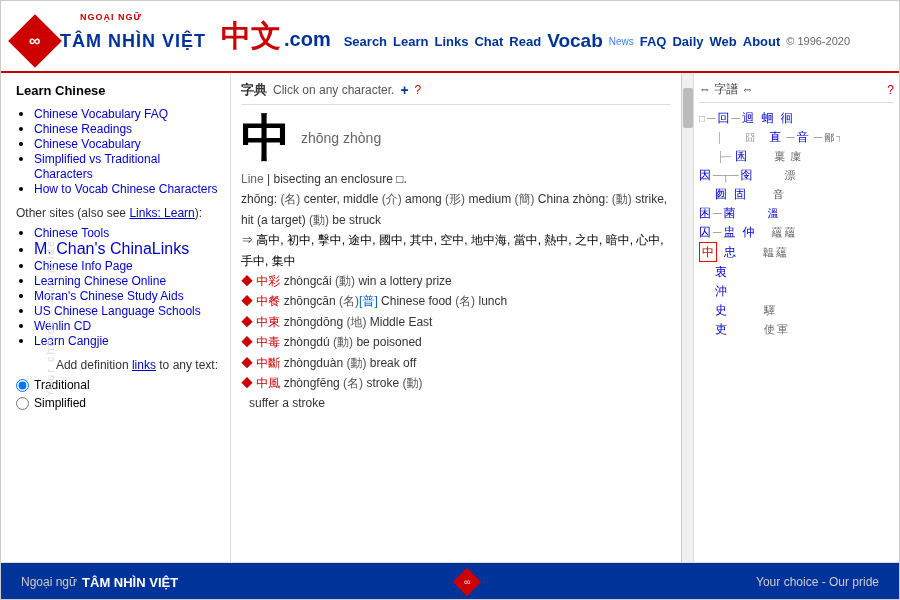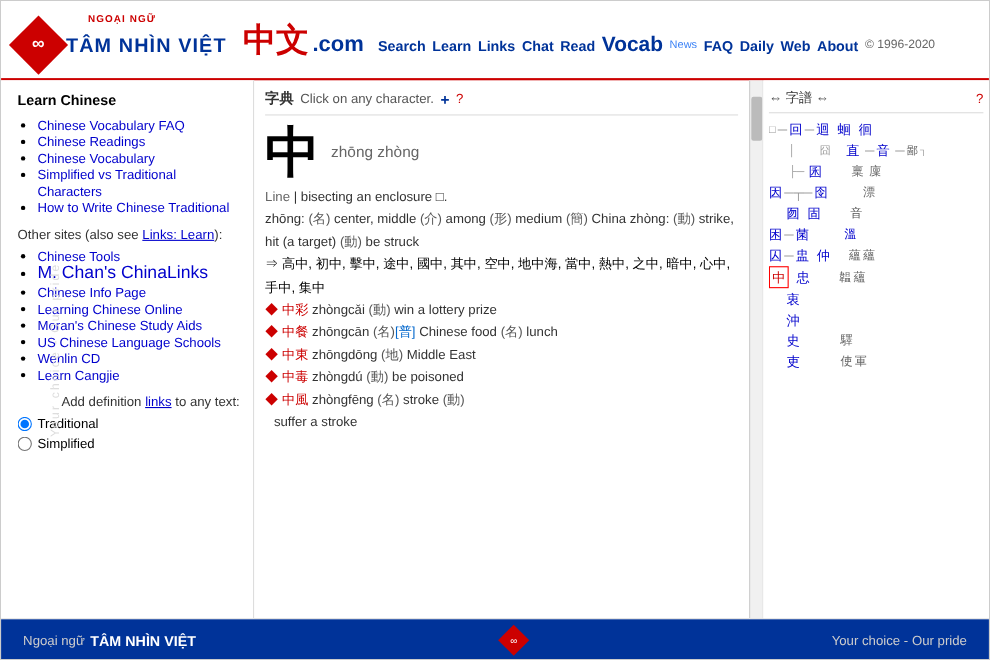--- a/index.html
+++ b/index.html
@@ -44,21 +44,21 @@
 
   <div style="width:230px; padding:10px 12px 10px 15px; border-right:1px solid #ddd; overflow-y:auto; position:relative; background:#fff;">
     <div style="position:absolute; left:-30px; top:50%; transform:translateY(-50%) rotate(-90deg); font-size:11px; color:#ddd; white-space:nowrap; letter-spacing:2px;">Your choice - Our pride</div>
 
     <h3 style="font-size:13px; font-weight:bold; color:#000; margin-bottom:8px;">Learn Chinese</h3>
     <ul style="list-style:disc; margin-left:18px; margin-bottom:10px;">
       <li><a href="#" style="color:#0000cc; text-decoration:none; font-size:12px;">Chinese Vocabulary FAQ</a></li>
       <li><a href="#" style="color:#0000cc; text-decoration:none; font-size:12px;">Chinese Readings</a></li>
       <li><a href="#" style="color:#0000cc; text-decoration:none; font-size:12px;">Chinese Vocabulary</a></li>
       <li><a href="#" style="color:#0000cc; text-decoration:none; font-size:12px;">Simplified vs Traditional Characters</a></li>
-      <li><a href="#" style="color:#0000cc; text-decoration:none; font-size:12px;">How to Write Chinese Traditional</a></li>
+      <li><a href="#" style="color:#0000cc; text-decoration:none; font-size:12px;">How to Vocab Chinese Characters</a></li>
     </ul>
 
     <p style="font-size:12px; color:#333; margin-bottom:5px;">Other sites (also see <a href="#" style="color:#0000cc;">Links: Learn</a>):</p>
     <ul style="list-style:disc; margin-left:18px; margin-bottom:10px;">
       <li><a href="#" style="color:#0000cc; text-decoration:none; font-size:12px;">Chinese Tools</a></li>
       <li><a href="#" style="color:#0000cc; text-decoration:none; font-size:16px;">M. Chan's ChinaLinks</a></li>
       <li><a href="#" style="color:#0000cc; text-decoration:none; font-size:12px;">Chinese Info Page</a></li>
       <li><a href="#" style="color:#0000cc; text-decoration:none; font-size:12px;text-align:right;">Learning Chinese Online</a></li>
       <li><a href="#" style="color:#0000cc; text-decoration:none; font-size:12px;">Moran's Chinese Study Aids</a></li>
       <li><a href="#" style="color:#0000cc; text-decoration:none; font-size:12px;">US Chinese Language Schools</a></li>
@@ -115,20 +115,25 @@
           <a href="#" style="color:#cc0000; text-decoration:none;">中東</a>
           zhōngdōng <span style="color:#555;">(地)</span> Middle East
         </p>
         <p>
           <span style="color:#cc0000;">◆</span>
           <a href="#" style="color:#cc0000; text-decoration:none;">中毒</a>
           zhòngdú <span style="color:#555;">(動)</span> be poisoned
         </p>
         <p>
           <span style="color:#cc0000;">◆</span>
+          <a href="#" style="color:#cc0000; text-decoration:none;">中斷</a>
+          zhòngduàn <span style="color:#555;">(動)</span> break off
+        </p>
+        <p>
+          <span style="color:#cc0000;">◆</span>
           <a href="#" style="color:#cc0000; text-decoration:none;">中風</a>
           zhòngfēng <span style="color:#555;">(名)</span> stroke <span style="color:#555;">(動)</span>
         </p>
         <p style="padding-left:8px;">suffer a stroke</p>
       </div>
     </div>
 
     <div style="width:12px; background:#f0f0f0; border-left:1px solid #ccc; position:relative; cursor:pointer;">
       <div style="width:10px; height:40px; background:#bbb; position:absolute; top:15px; left:1px; border-radius:2px; cursor:pointer;"></div>
     </div>

